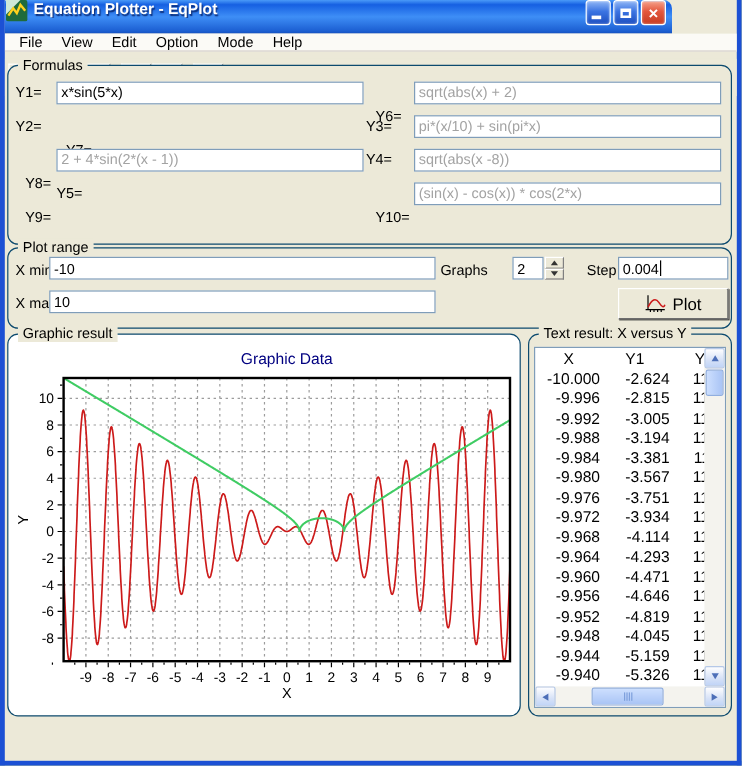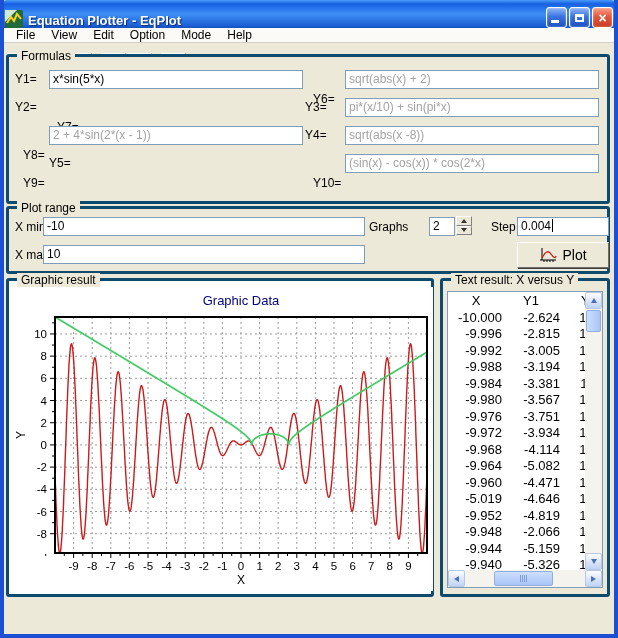--- a/index.html
+++ b/index.html
@@ -4,24 +4,24 @@
 <style>
   * { margin:0; padding:0; box-sizing:border-box; }
   html,body { background:#3a6ea5; font-family:"Liberation Sans", sans-serif; }
   #win {
     position:relative; width:618px; height:638px; overflow:hidden;
     background:#ECE9D8;
     border:4px solid #1C50D4; border-top:none;
   }
   
   #titlebar {
-    position:absolute; left:-4px; top:0; width:618px; height:28px;
+    position:absolute; left:-4px; top:0; width:560px; height:28px;
     background:linear-gradient(180deg,#4A9AF8 0%,#1660E2 14%,#3E8EF6 50%,#1C5FD2 92%,#1450BE 100%);
     border-radius:7px 7px 0 0;
-    display:flex; align-items:flex-end; padding:0 5px;
+    display:flex; align-items:flex-start; padding:0 5px;
   }
   #titlebar .ttl {
     color:#fff; font-weight:bold; font-size:13px; margin-left:5px;
     text-shadow:1px 1px 1px #0a2d7a; flex:1; white-space:nowrap; overflow:hidden;
   }
   .winbtn {
     width:21px; height:21px; border-radius:3px; border:1px solid #fff;
     margin-left:2px; position:relative; display:flex; align-items:center; justify-content:center;
     background:linear-gradient(180deg,#8FB5F5 0%,#3B74E2 45%,#1D4FC0 100%);
     box-shadow:inset 0 0 2px rgba(255,255,255,.6);
@@ -47,21 +47,21 @@
     display:flex; align-items:center; justify-content:center; margin-right:1px;
   }
   .tb-sep { width:8px; height:24px; }
   .quit-face {
     width:19px; height:16px; background:linear-gradient(180deg,#FFB24D,#F4320C);
     color:#7A0000; font-size:7px; font-weight:bold; display:flex; align-items:center; justify-content:center;
     border:1px solid #B33A00; text-shadow:0 0 1px #FFD700;
   }
   .help-q { font-family:"DejaVu Serif", serif; font-weight:bold; font-size:15px; color:#2244CC; }
   
-  .groupbox { position:absolute; border:3px solid #0c4a6e; border-radius:3px;text-decoration:underline; }
+  .groupbox { position:absolute; border:1px solid #0c4a6e; border-radius:9px;text-decoration:underline; }
   .gb-label { position:absolute; top:-8px; left:8px; background:#ECE9D8; padding:0 4px; font-size:12px; color:#000; white-space:nowrap; }
   
   #fs-formulas { left:2px; top:54px; width:604px; height:150px; background:#ECE9D8; }
   #formula-grid {
     position:absolute; left:6px; right:8px; top:8px; bottom:4px;
     display:grid; grid-template-columns:32px 1fr 38px 1fr; grid-auto-rows:28px; align-items:center; column-gap:2px;
   }
   .f-label { font-size:12px; }
   .f-label.right-col { padding-left:8px;margin-top:40px; }
   input.field {
@@ -460,41 +460,41 @@
               <div class="rt-c1">-3.934</div>
               <div class="rt-c2">11.499</div>
             </div>
             <div class="rt-row">
               <div class="rt-c0">-9.968</div>
               <div class="rt-c1">-4.114</div>
               <div class="rt-c2">11.495</div>
             </div>
             <div class="rt-row">
               <div class="rt-c0">-9.964</div>
-              <div class="rt-c1">-5.082</div>
+              <div class="rt-c1">-4.293</div>
               <div class="rt-c2">11.491</div>
             </div>
             <div class="rt-row">
               <div class="rt-c0">-9.960</div>
               <div class="rt-c1">-4.471</div>
               <div class="rt-c2">11.487</div>
             </div>
             <div class="rt-row">
-              <div class="rt-c0">-5.019</div>
+              <div class="rt-c0">-9.956</div>
               <div class="rt-c1">-4.646</div>
               <div class="rt-c2">11.483</div>
             </div>
             <div class="rt-row">
               <div class="rt-c0">-9.952</div>
               <div class="rt-c1">-4.819</div>
               <div class="rt-c2">11.479</div>
             </div>
             <div class="rt-row">
               <div class="rt-c0">-9.948</div>
-              <div class="rt-c1">-2.066</div>
+              <div class="rt-c1">-4.045</div>
               <div class="rt-c2">11.475</div>
             </div>
             <div class="rt-row">
               <div class="rt-c0">-9.944</div>
               <div class="rt-c1">-5.159</div>
               <div class="rt-c2">11.471</div>
             </div>
             <div class="rt-row">
               <div class="rt-c0">-9.940</div>
               <div class="rt-c1">-5.326</div>

